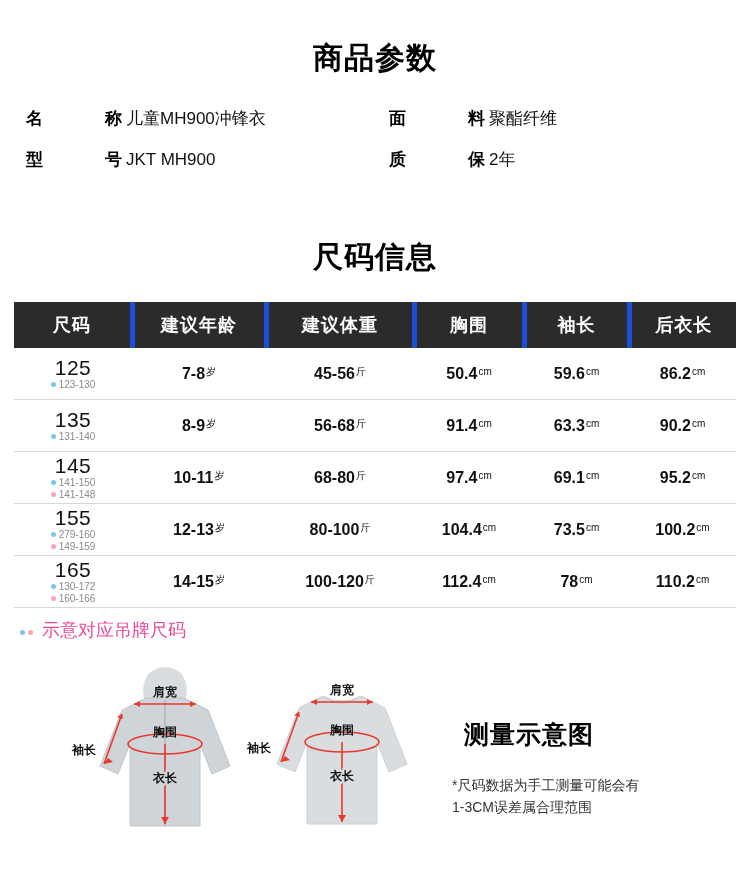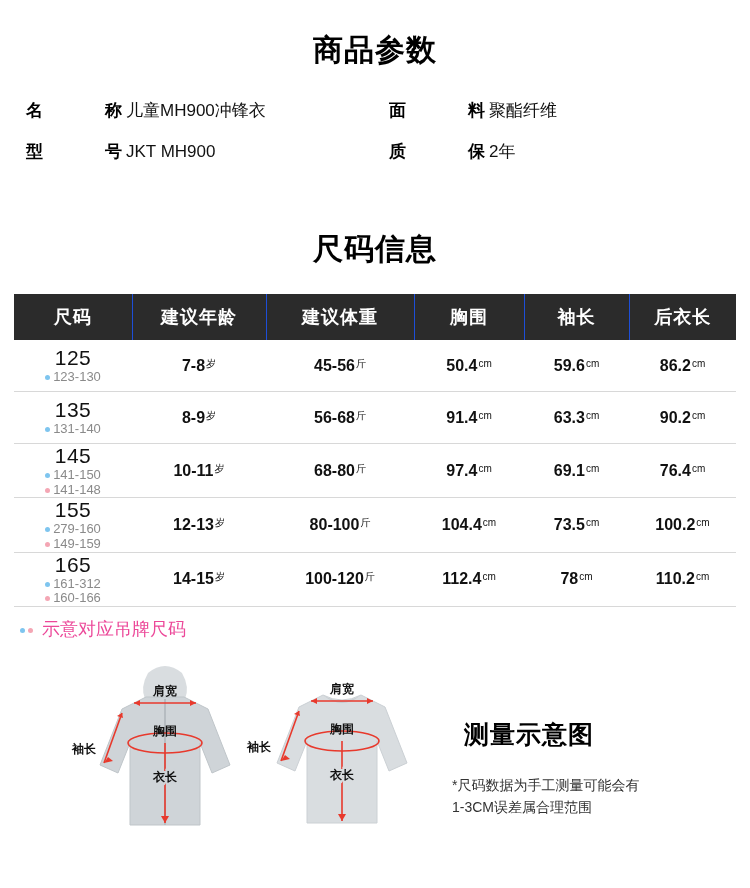--- a/index.html
+++ b/index.html
@@ -19,21 +19,21 @@
   .page { width: 750px; position: relative; }
 
   
   .section-title {
     text-align: center;
     font-size: 30px;
     font-weight: bold;
     letter-spacing: 1px;
     color: #000;
   }
-  #title-params { padding-top: 30px; }
+  #title-params { padding-top: 38px; }
   #title-size { padding-top: 48px; }
 
   
   .params {
     margin-top: 28px;
     padding: 0 26px;
   }
   .param-row {
     display: flex;
     align-items: baseline;
@@ -70,21 +70,21 @@
     width: 722px;
     border-collapse: collapse;
     table-layout: fixed;
   }
   table.size thead th {
     background: #2b2b2b;
     color: #ffffff;
     font-size: 18px;
     font-weight: bold;
     height: 44px;
-    border-right: 1px solid #1d4ed8;
+    border-right: 5px solid #1d4ed8;
     letter-spacing: 1px;
   }
   table.size thead th:last-child { border-right: none; margin-left: 16px; }
 
   table.size tbody td {
     border-bottom: 1px solid #d8d8d8;
     height: 49px;
     text-align: center;
     vertical-align: middle;
     font-size: 15px;
@@ -96,21 +96,21 @@
     line-height: 1.05;
   }
   .size-main {
     font-size: 21px;
     font-weight: normal;
     letter-spacing: 0.5px;
     display: block;
   }
   .size-sub {
     display: block;
-    font-size: 13px;
+    font-size: 10px;
     color: #8a8a8a;
     margin-top: 1px;
     white-space: nowrap;
   }
   .dot {
     display: inline-block;
     width: 5px;
     height: 5px;
     border-radius: 50%;
     margin-right: 3px;
@@ -265,21 +265,21 @@
             <div class="size-cell">
               <span class="size-main">145</span>
               <span class="size-sub"><i class="dot blue"></i><span>141-150</span></span>
               <span class="size-sub"><i class="dot pink"></i><span>141-148</span></span>
             </div>
           </td>
           <td><span class="val">10-11</span><span class="unit">岁</span></td>
           <td><span class="val">68-80</span><span class="unit">斤</span></td>
           <td><span class="val">97.4</span><span class="unit">cm</span></td>
           <td><span class="val">69.1</span><span class="unit">cm</span></td>
-          <td><span class="val">76.4</span><span class="unit">cm</span></td>
+          <td><span class="val">95.2</span><span class="unit">cm</span></td>
         </tr>
 
         <tr>
           <td>
             <div class="size-cell">
               <span class="size-main">155</span>
               <span class="size-sub"><i class="dot blue"></i><span>279-160</span></span>
               <span class="size-sub"><i class="dot pink"></i><span>149-159</span></span>
             </div>
           </td>
@@ -287,21 +287,21 @@
           <td><span class="val">80-100</span><span class="unit">斤</span></td>
           <td><span class="val">104.4</span><span class="unit">cm</span></td>
           <td><span class="val">73.5</span><span class="unit">cm</span></td>
           <td><span class="val">100.2</span><span class="unit">cm</span></td>
         </tr>
 
         <tr>
           <td>
             <div class="size-cell">
               <span class="size-main">165</span>
-              <span class="size-sub"><i class="dot blue"></i><span>161-312</span></span>
+              <span class="size-sub"><i class="dot blue"></i><span>130-172</span></span>
               <span class="size-sub"><i class="dot pink"></i><span>160-166</span></span>
             </div>
           </td>
           <td><span class="val">14-15</span><span class="unit">岁</span></td>
           <td><span class="val">100-120</span><span class="unit">斤</span></td>
           <td><span class="val">112.4</span><span class="unit">cm</span></td>
           <td><span class="val">78</span><span class="unit">cm</span></td>
           <td><span class="val">110.2</span><span class="unit">cm</span></td>
         </tr>
       </tbody>

